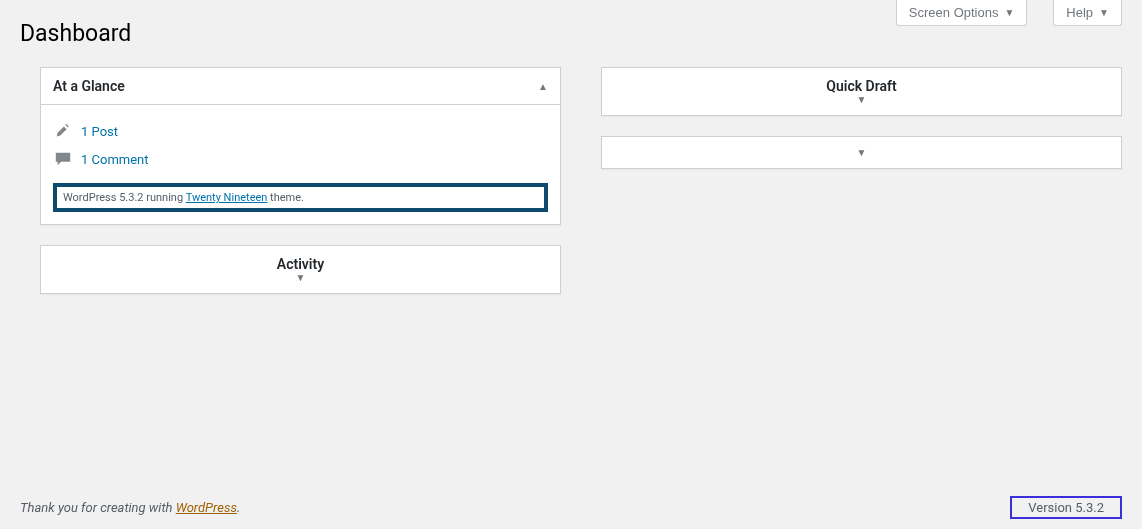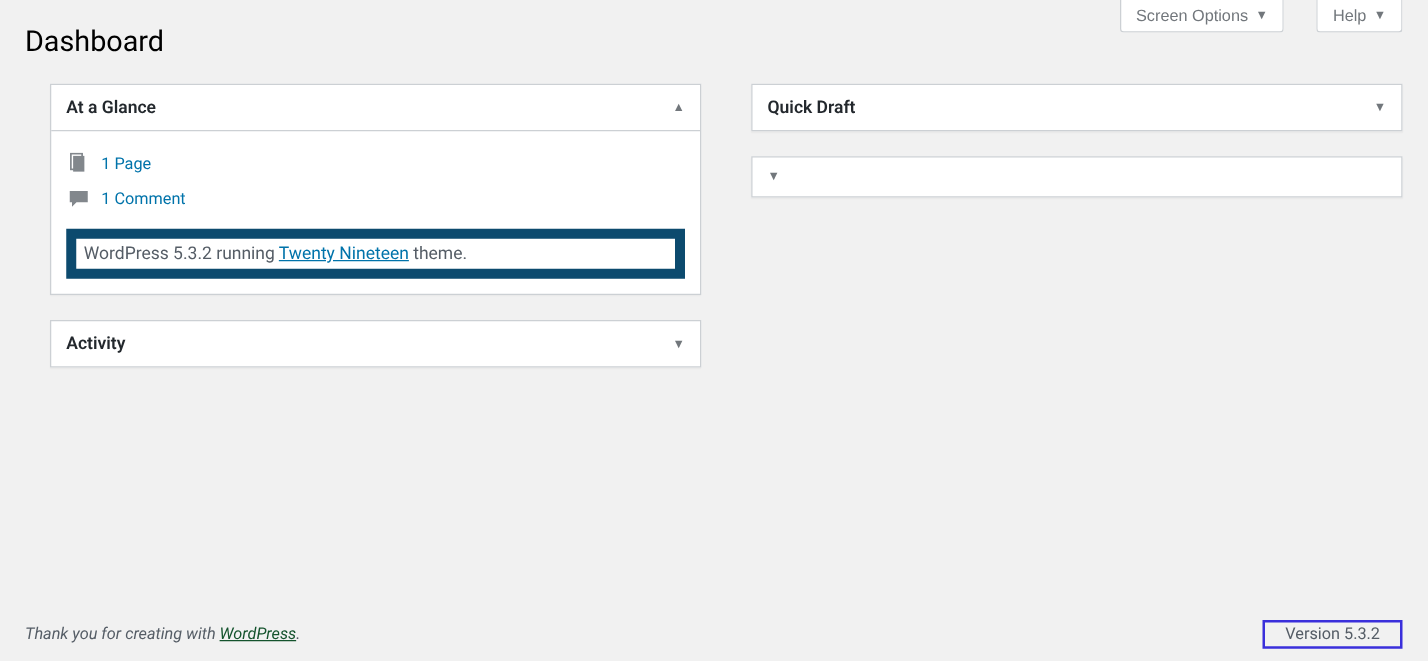--- a/index.html
+++ b/index.html
@@ -61,21 +61,21 @@
       box-shadow: 0 1px 1px rgba(0,0,0,.04);
     }
     .widget-header {
       display: flex;
       justify-content: space-between;
       align-items: center;
       padding: 10px 12px;
       border-bottom: 1px solid #ccd0d4;
       cursor: pointer;
     }
-    .widget-header.collapsed { border-bottom: none; }
+    .widget-header.collapsed { border-bottom: none; flex-direction: column; }
     .widget-title {
       font-size: 14px;
       font-weight: 600;
       color: #23282d;
     }
     .toggle-indicator {
       color: #72777c;
       font-size: 10px;
     }
     .widget-body {
@@ -100,44 +100,44 @@
       align-items: center;
       justify-content: center;
       color: #82878c;
     }
     .glance-link {
       color: #0073aa;
       text-decoration: none;
       font-size: 13px;
     }
     .version-line {
-      border: 8px solid #0c4a6e;
+      border: 4px solid #0c4a6e;
       padding: 4px 6px;
       margin-top: 10px;
-      font-size: 14px;
+      font-size: 11px;
       color: #555d66;
     }
     .version-line a {
       color: #0073aa;
       text-decoration: underline;
     }
     .footer {
       position: absolute;
       bottom: 10px;
       left: 20px;
       right: 20px;
       display: flex;
       justify-content: space-between;
       align-items: center;
       font-size: 13px;
       color: #555d66;
       font-style: italic;
     }
     .footer a {
-      color: #14532d;
+      color: #a16207;
       text-decoration: underline;
     }
     .footer-version {
       border: 2px solid #3a2fdb;
       padding: 2px 16px;
       font-style: normal;
     }
     svg { width: 18px; height: 18px; }
   </style>
 </head>
@@ -162,25 +162,24 @@
     <div class="widget">
       <div class="widget-header">
         <span class="widget-title">At a Glance</span>
         <span class="toggle-indicator">▲</span>
       </div>
       <div class="widget-body">
         <div class="glance-stats">
           <div class="glance-item">
             <span class="glance-icon">
               <svg viewBox="0 0 20 20" fill="#82878c">
-                  <rect x="5" y="3" width="10" height="14" fill="#82878c"></rect>
-                  <rect x="3" y="1" width="10" height="14" fill="none" stroke="#82878c" stroke-width="1.5"></rect>
+                  <path d="M13.5 2l-1 1 3 3 1-1-3-3zM11 5l-7 7-1 4 4-1 7-7-3-3z"></path>
                 </svg>
             </span>
-            <a href="#" class="glance-link">1 Page</a>
+            <a href="#" class="glance-link">1 Post</a>
           </div>
           <div class="glance-item full">
             <span class="glance-icon">
               <svg viewBox="0 0 20 20" fill="#82878c">
                   <path d="M2 3h16v10H8l-4 4v-4H2V3z"></path>
                 </svg>
             </span>
             <a href="#" class="glance-link">1 Comment</a>
           </div>
         </div>

